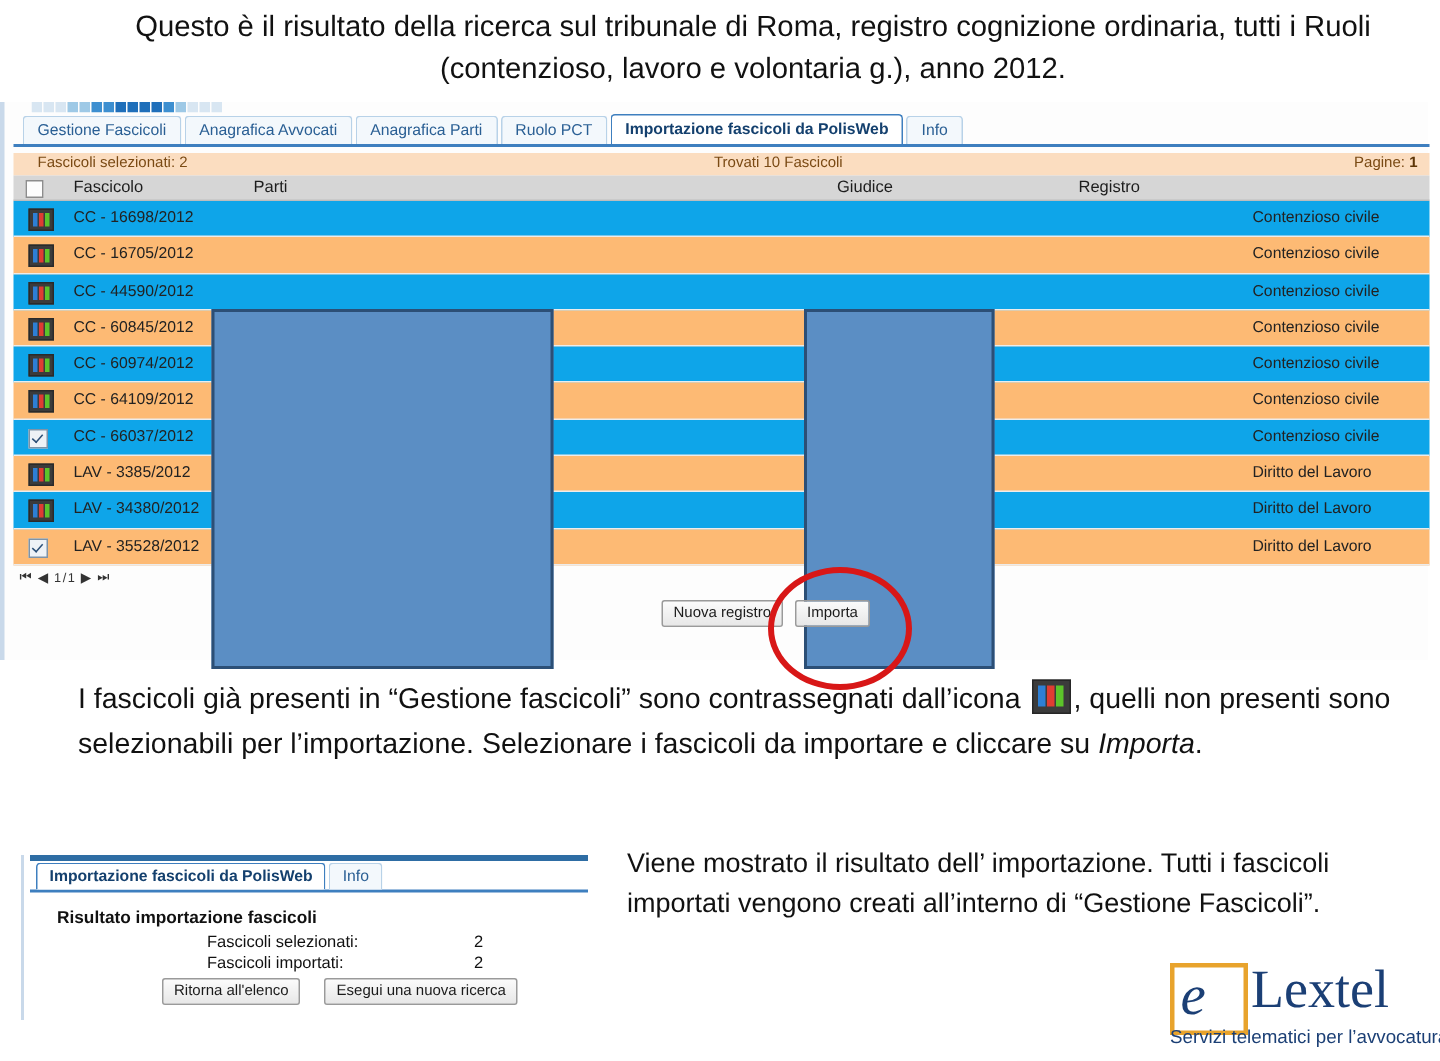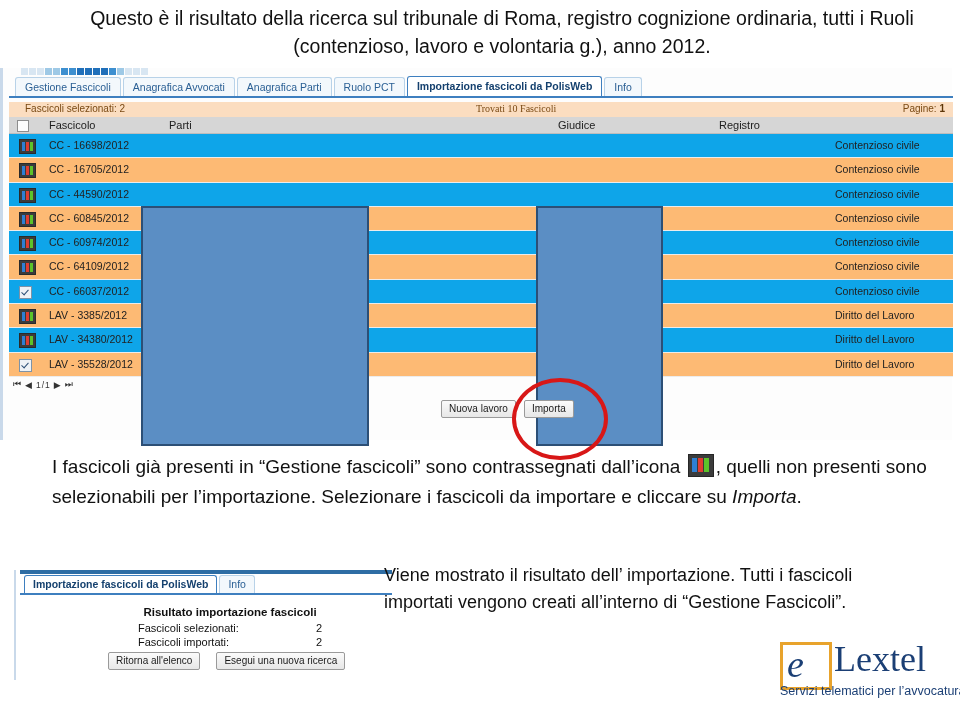--- a/index.html
+++ b/index.html
@@ -63,21 +63,21 @@
   }
 
   .infobar{
     position:absolute;left:6px;top:34px;width:944px;height:15px;
     background:#fbddc0;
     font-size:10px;color:#7a4a14;
     box-sizing:border-box;
     padding:1px 8px 0 2px;
   }
   .infobar .l{position:absolute;left:4px;top:1px;margin-left:12px;}
-  .infobar .c{position:absolute;left:467px;top:1px;font-family:Liberation Serif, serif;}
+  .infobar .c{position:absolute;left:467px;top:1px;}
   .infobar .r{position:absolute;right:8px;top:1px;}
   .infobar .r b{color:#5d3608;}
 
   .colhead{
     position:absolute;left:6px;top:49px;width:944px;height:17px;
     background:#d6d6d6;
     border-bottom:1px solid #bdbdbd;
     box-sizing:border-box;
     font-size:11px;color:#1d1d1d;
   }
@@ -195,38 +195,38 @@
     box-sizing:border-box;
   }
   .res-tab{
     height:17px;line-height:17px;padding:0 8px;margin-right:2px;
     font-size:10.5px;color:#2a5f94;background:#f3f8fc;
     border:1px solid #b8d2e8;border-bottom:none;border-radius:3px 3px 0 0;
     white-space:nowrap;
   }
   .res-tab.active{background:#fff;color:#14406e;font-weight:bold;border-color:#3e7fbf;}
   .res-title{
-    position:absolute;left:0;top:36px;width:378px;text-align:center;
-    font-size:11.5px;font-weight:bold;color:#111;padding-left:50px;
+    position:absolute;left:0;top:36px;width:378px;
+    font-size:11.5px;font-weight:bold;color:#111;padding-left:22px;
     box-sizing:border-box;
   }
   .res-line{
     position:absolute;width:300px;left:42px;font-size:11px;color:#111;
   }
   .res-line .lbl{position:absolute;left:80px;}
   .res-line .val{position:absolute;left:258px;}
   #res-line-1{top:52px;}
   #res-line-2{top:66px;}
   .res-btns{
     position:absolute;left:92px;top:82px;display:flex;gap:16px;
   }
 
   
   .para-br{
-    position:absolute;left:384px;top:562px;width:500px;
+    position:absolute;left:418px;top:562px;width:500px;
     font-size:18px;line-height:27px;color:#111;
   }
 
   
   .logo{
     position:absolute;left:778px;top:640px;width:178px;height:62px;
   }
   .logo .tag{
     position:absolute;left:2px;top:44px;width:176px;
     font-family:Liberation Sans, sans-serif;
@@ -406,21 +406,21 @@
 
   <div class="pager">
     <span>⏮</span>
     <span>◀</span>
     <span class="pg">1/1</span>
     <span>▶</span>
     <span>⏭</span>
   </div>
 
   <div class="btnrow">
-    <button class="winbtn">Nuova lavoro</button>
+    <button class="winbtn">Nuova registro</button>
     <button class="winbtn">Importa</button>
   </div>
 </div>
 
 <div class="circle-annot"></div>
 
 <div class="para-mid">
   <span>I fascicoli già presenti in “Gestione fascicoli” sono contrassegnati dall’icona</span>
   <span class="inl-binder"><i></i><i></i><i></i></span><span>, quelli non presenti sono selezionabili per l’importazione. Selezionare i fascicoli da importare e cliccare su </span><em>Importa</em><span>.</span>
 </div>

